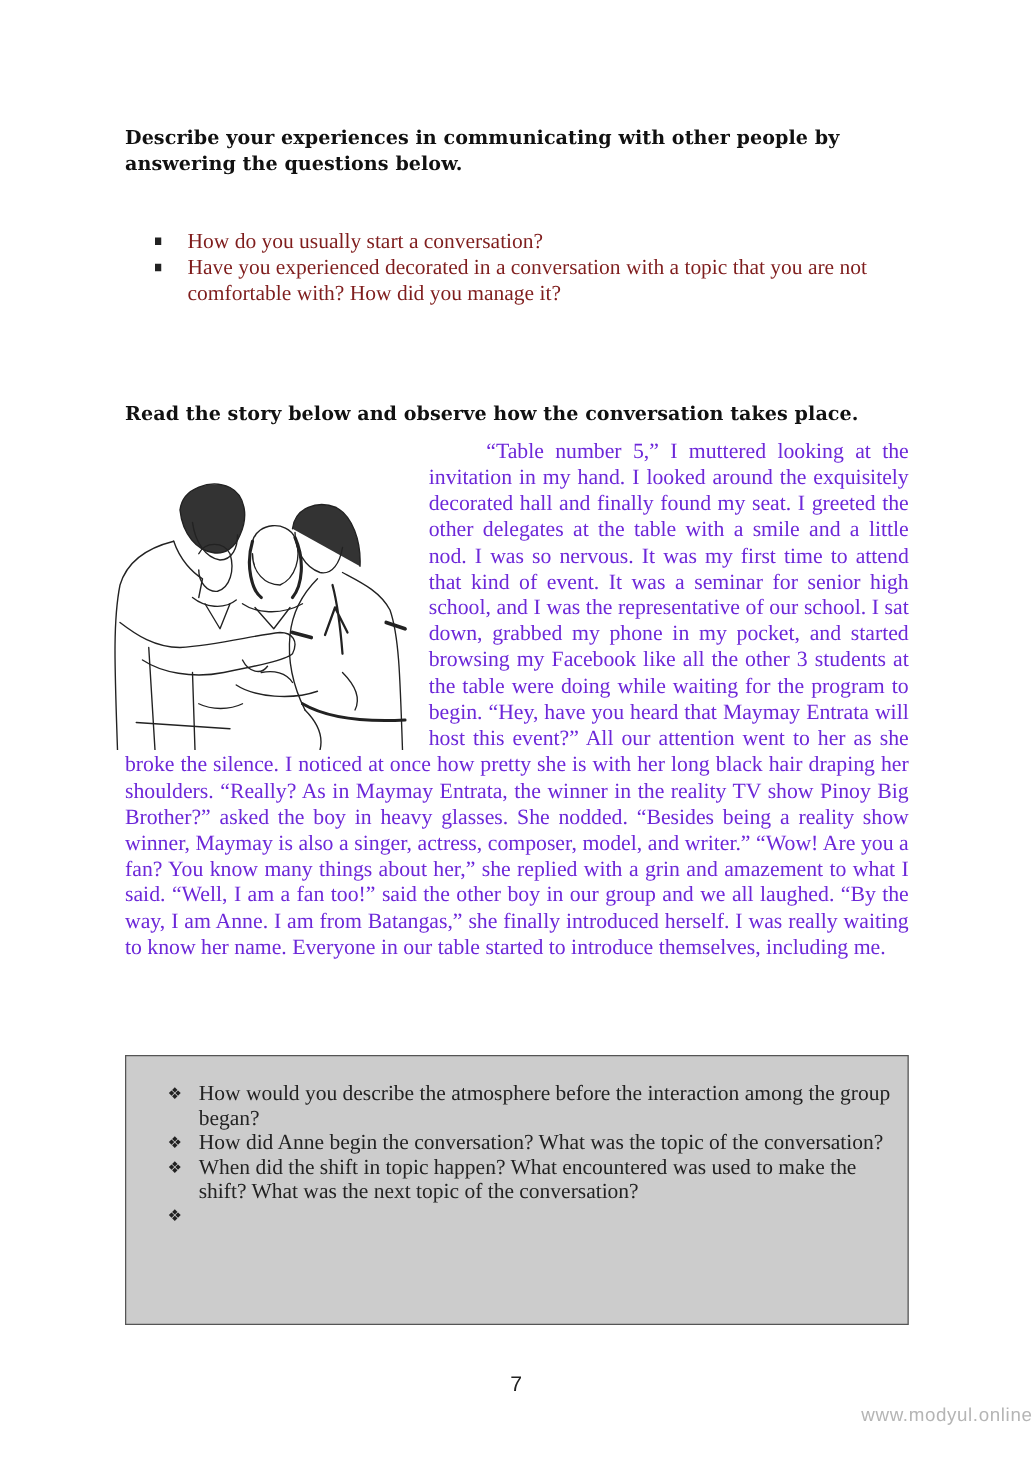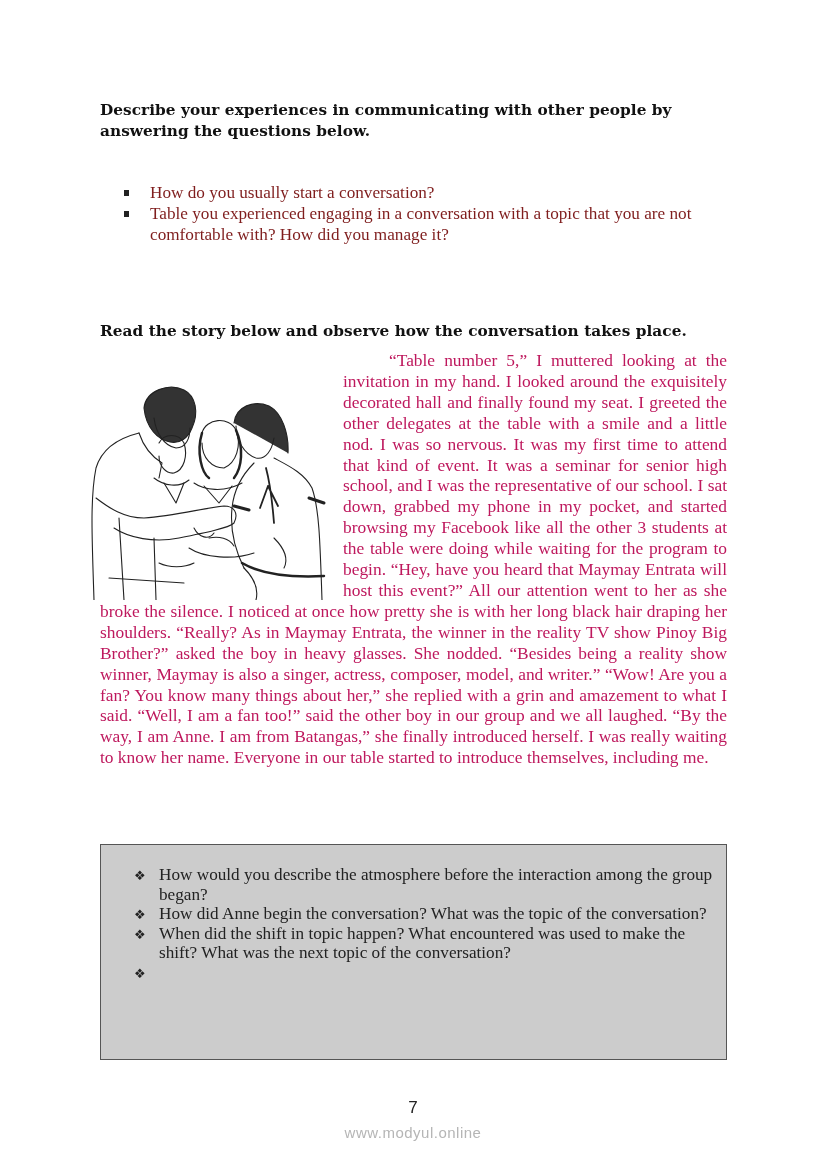--- a/index.html
+++ b/index.html
@@ -8,46 +8,46 @@
   .page { position: absolute; left: 0; top: 0; width: 826px; height: 885px; }
   .heading { position: absolute; left: 100px; width: 630px; font-weight: bold;
              font-size: 15.3px; line-height: 21px; letter-spacing: 0.05px; color: #111; }
   #h1 { top: 100px; }
   #h2 { top: 321px; }
   .qlist { position: absolute; left: 124px; top: 183px; width: 610px; margin: 0; padding: 0; list-style: none; }
   .qlist li { position: relative; padding-left: 26px; font-family: "Liberation Serif", serif;
               font-size: 17.2px; line-height: 20.8px; color: #7f1d1d; }
   .qlist li .bullet { position: absolute; left: 0; top: 7px; width: 5px; height: 6px; background: #222; }
   .story { position: absolute; left: 100px; top: 350px; width: 627px; font-family: "Liberation Serif", serif;
-           font-size: 17.4px; line-height: 20.9px; color: #be185d; text-align: justify; }
+           font-size: 17.4px; line-height: 20.9px; color: #6d28d9; text-align: justify; }
   .story .float-illus { float: left; width: 243px; height: 236px; margin: 0 0 0 0; }
   .story p { margin: 0; text-indent: 46px; }
   .illus { position: absolute; left: 84px; top: 378px; width: 250px; height: 222px; }
   .discuss { position: absolute; left: 100px; top: 844px; width: 625px; height: 214px;
              background: #cccccc; border: 1.5px solid #555; }
   .dlist { position: absolute; left: 33px; top: 20px; width: 585px; margin: 0; padding: 0; list-style: none; }
   .dlist li { position: relative; padding-left: 25px; font-family: "Liberation Serif", serif;
               font-size: 17.2px; line-height: 19.6px; color: #222; }
   .dlist li .diamond { position: absolute; left: 0; top: 1px; font-size: 13px; color: #222;
                        font-family: "DejaVu Sans", sans-serif; }
   .pnum { position: absolute; left: 0; width: 826px; top: 1098px; text-align: center;
           font-family: "Liberation Sans", sans-serif; font-size: 17px; color: #222; }
-  .wm { position: absolute; left: 0; width: 826px; top: 1124px; text-align: center;
+  .wm { position: absolute; left: 0; width: 826px; top: 1124px; text-align: right;
         font-family: "Liberation Sans", sans-serif; font-size: 15px; color: #b5b5b5; letter-spacing: 0.5px; }
 </style>
 </head>
 <body>
 
 <div class="page">
 
   <div id="h1" class="heading">Describe your experiences in communicating with other people by answering the questions below.</div>
 
   <ul class="qlist">
     <li><span class="bullet"></span><span>How do you usually start a conversation?</span></li>
-    <li><span class="bullet"></span><span>Table you experienced engaging in a conversation with a topic that you are not comfortable with? How did you manage it?</span></li>
+    <li><span class="bullet"></span><span>Have you experienced decorated in a conversation with a topic that you are not comfortable with? How did you manage it?</span></li>
   </ul>
 
   <div id="h2" class="heading">Read the story below and observe how the conversation takes place.</div>
 
   <div class="story">
     <div class="float-illus"></div>
     <p>“Table number 5,” I muttered looking at the invitation in my hand. I looked around the exquisitely decorated hall and finally found my seat. I greeted the other delegates at the table with a smile and a little nod. I was so nervous. It was my first time to attend that kind of event. It was a seminar for senior high school, and I was the representative of our school. I sat down, grabbed my phone in my pocket, and started browsing my Facebook like all the other 3 students at the table were doing while waiting for the program to begin. “Hey, have you heard that Maymay Entrata will host this event?” All our attention went to her as she broke the silence. I noticed at once how pretty she is with her long black hair draping her shoulders. “Really? As in Maymay Entrata, the winner in the reality TV show Pinoy Big Brother?” asked the boy in heavy glasses. She nodded. “Besides being a reality show winner, Maymay is also a singer, actress, composer, model, and writer.” “Wow! Are you a fan? You know many things about her,” she replied with a grin and amazement to what I said. “Well, I am a fan too!” said the other boy in our group and we all laughed. “By the way, I am Anne. I am from Batangas,” she finally introduced herself. I was really waiting to know her name. Everyone in our table started to introduce themselves, including me.</p>
   </div>
 
   <svg class="illus" viewBox="0 0 250 222" fill="none" stroke="#222" stroke-width="1.1" stroke-linecap="round" stroke-linejoin="round">

